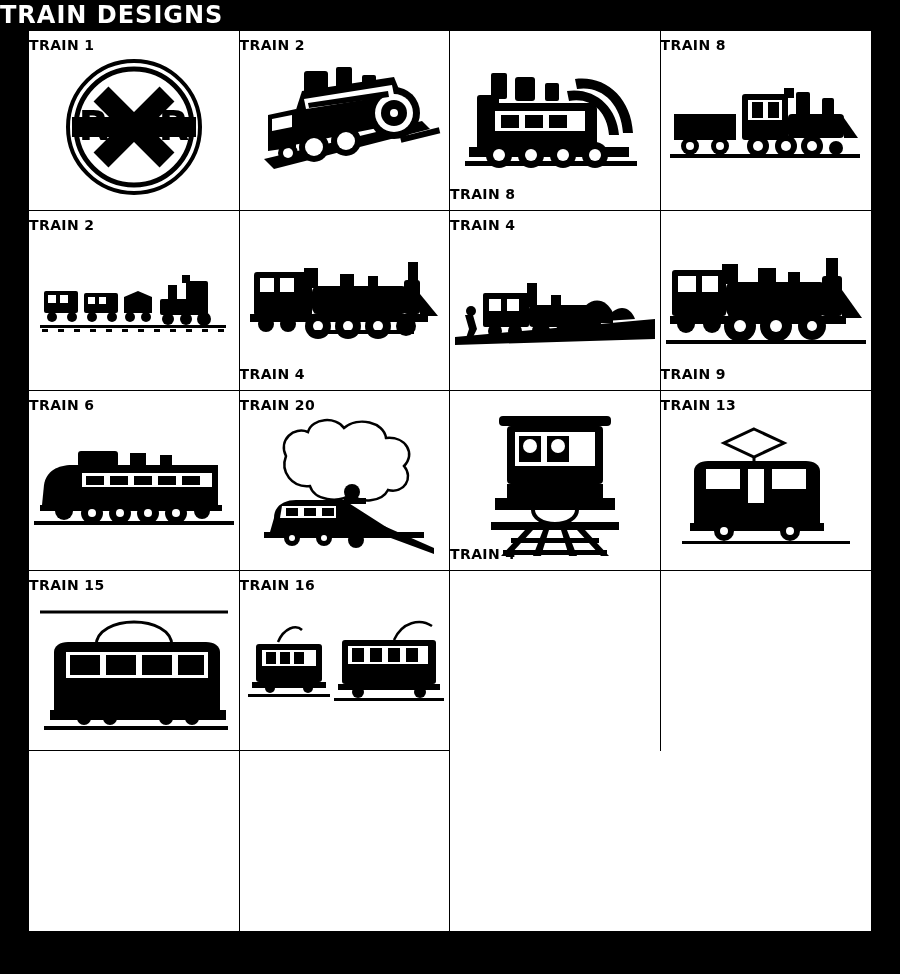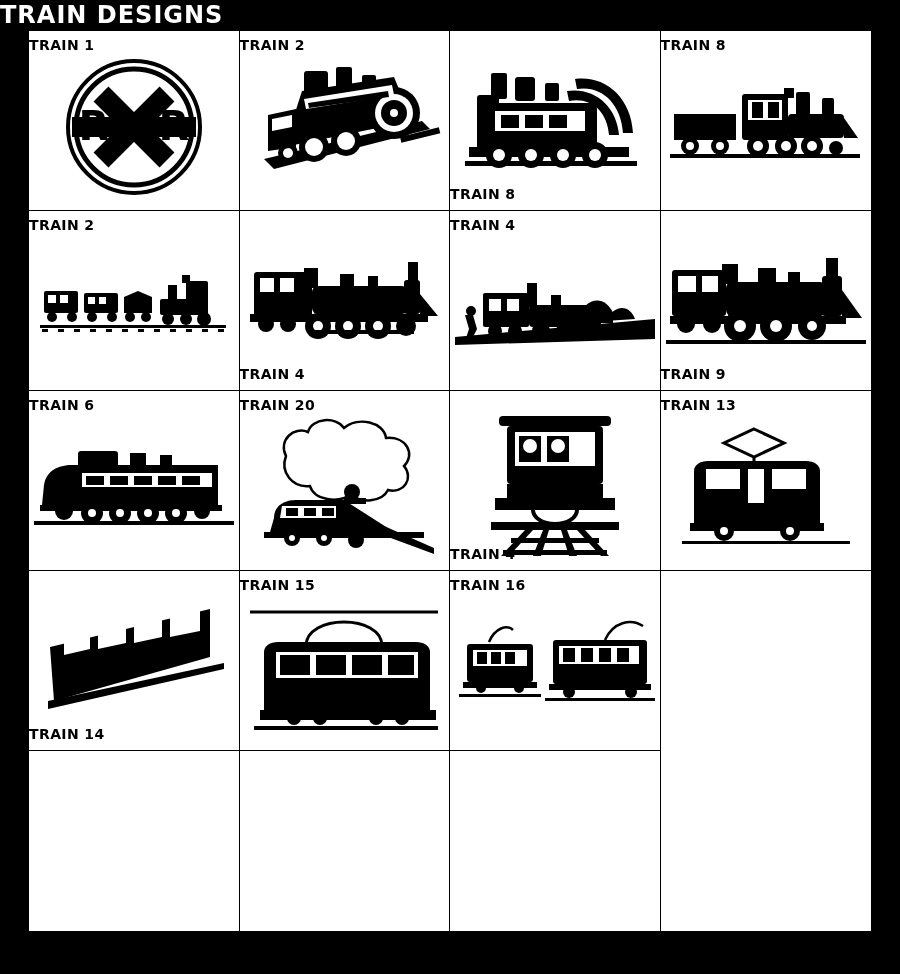--- a/index.html
+++ b/index.html
@@ -433,35 +433,20 @@
             <circle cx="58" cy="120" r="10"></circle>
             <circle cx="124" cy="120" r="10"></circle>
             <circle cx="58" cy="120" r="4" fill="#ffffff"></circle>
             <circle cx="124" cy="120" r="4" fill="#ffffff"></circle>
             <rect x="16" y="130" width="168" height="3"></rect>
           </g>
         </svg>
       </div>
     </div>
 
-    <div class="cell">
-      <div class="label bottom">TRAIN 14</div>
-      <div class="art mid">
-        <svg width="200" height="140" viewBox="0 0 200 140">
-          <g fill="#000000">
-            <path d="M16 56 L176 18 L176 66 L20 110 Z"></path>
-            <path d="M30 44 L56 38 L56 58 L30 64 Z" fill="#ffffff"></path>
-            <path d="M64 36 L92 30 L92 52 L64 58 Z" fill="#ffffff"></path>
-            <path d="M100 28 L128 22 L128 46 L100 52 Z" fill="#ffffff"></path>
-            <path d="M136 20 L166 14 L166 40 L136 46 Z" fill="#ffffff"></path>
-            <path d="M14 110 L190 72 L190 78 L14 118 Z"></path>
-          </g>
-        </svg>
-      </div>
-    </div>
 
     <div class="cell">
       <div class="label top">TRAIN 15</div>
       <div class="art mid">
         <svg width="200" height="150" viewBox="0 0 200 150">
           <g fill="none" stroke="#000000" stroke-width="3">
             <path d="M6 26 L194 26"></path>
             <path d="M62 60 C62 28 138 28 138 60"></path>
           </g>
           <g fill="#000000">

